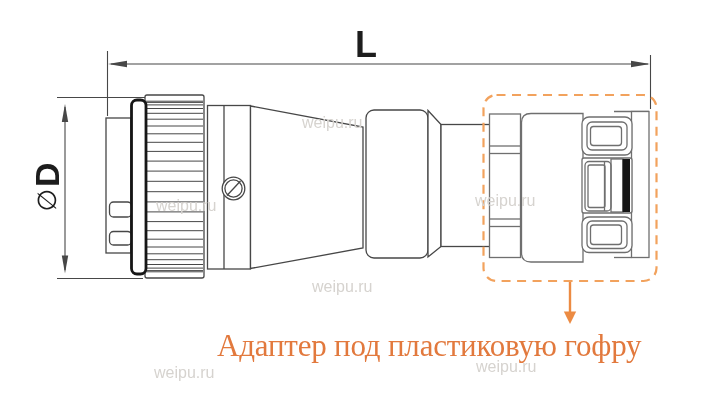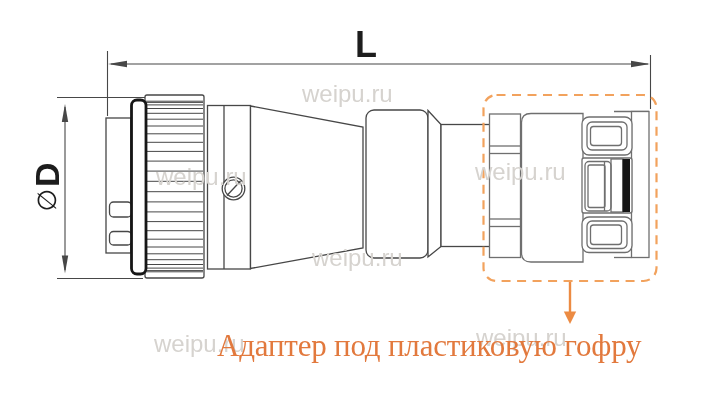--- a/index.html
+++ b/index.html
@@ -29,21 +29,21 @@
   .dimlabel{position:absolute;color:#1d1d1d;font-weight:700;}
   .l-label{left:355px;top:27px;font-size:36px;line-height:1;}
   .d-label{left:17px;top:157px;width:60px;height:60px;display:flex;align-items:center;justify-content:center;
            transform:rotate(-90deg);gap:2px;}
   .d-label .phi{font-size:26px;font-weight:400;line-height:1;}
   .d-label .dd{font-size:34px;font-weight:700;line-height:1;}
   .note{position:absolute;color:var(--orange_text);font-family:"Liberation Serif",serif;
         font-size:31px;line-height:33px;white-space:nowrap;letter-spacing:-0.2px;}
   .note1{left:217px;top:329px;}
   .note2{left:223px;top:360px;}
-  .wm{position:absolute;color:var(--watermark);font-size:24px;white-space:nowrap;user-select:none;}
+  .wm{position:absolute;color:var(--watermark);font-size:16px;white-space:nowrap;user-select:none;margin-top:34px;}
   .wm1{left:302px;top:80px;}  .wm2{left:156px;top:163px;} .wm3{left:475px;top:158px;}
   .wm4{left:312px;top:244px;} .wm5{left:154px;top:330px;} .wm6{left:476px;top:324px;}
 </style>
 </head>
 <body>
 
 <div class="stage">
 
   <svg width="707" height="403" viewBox="0 0 707 403">
     <defs>

